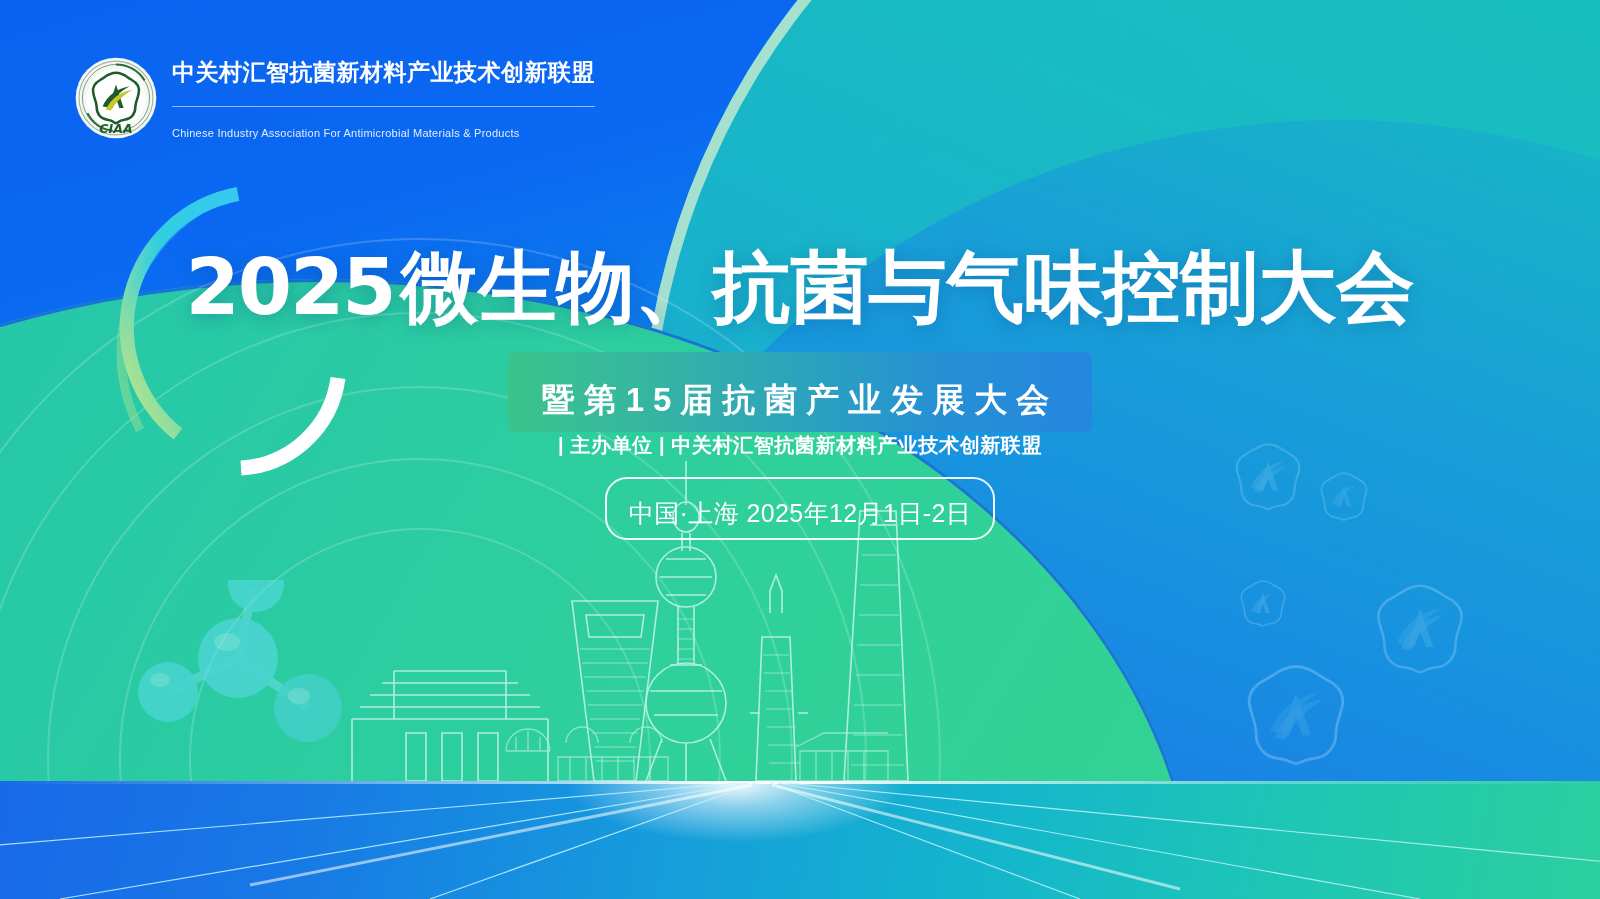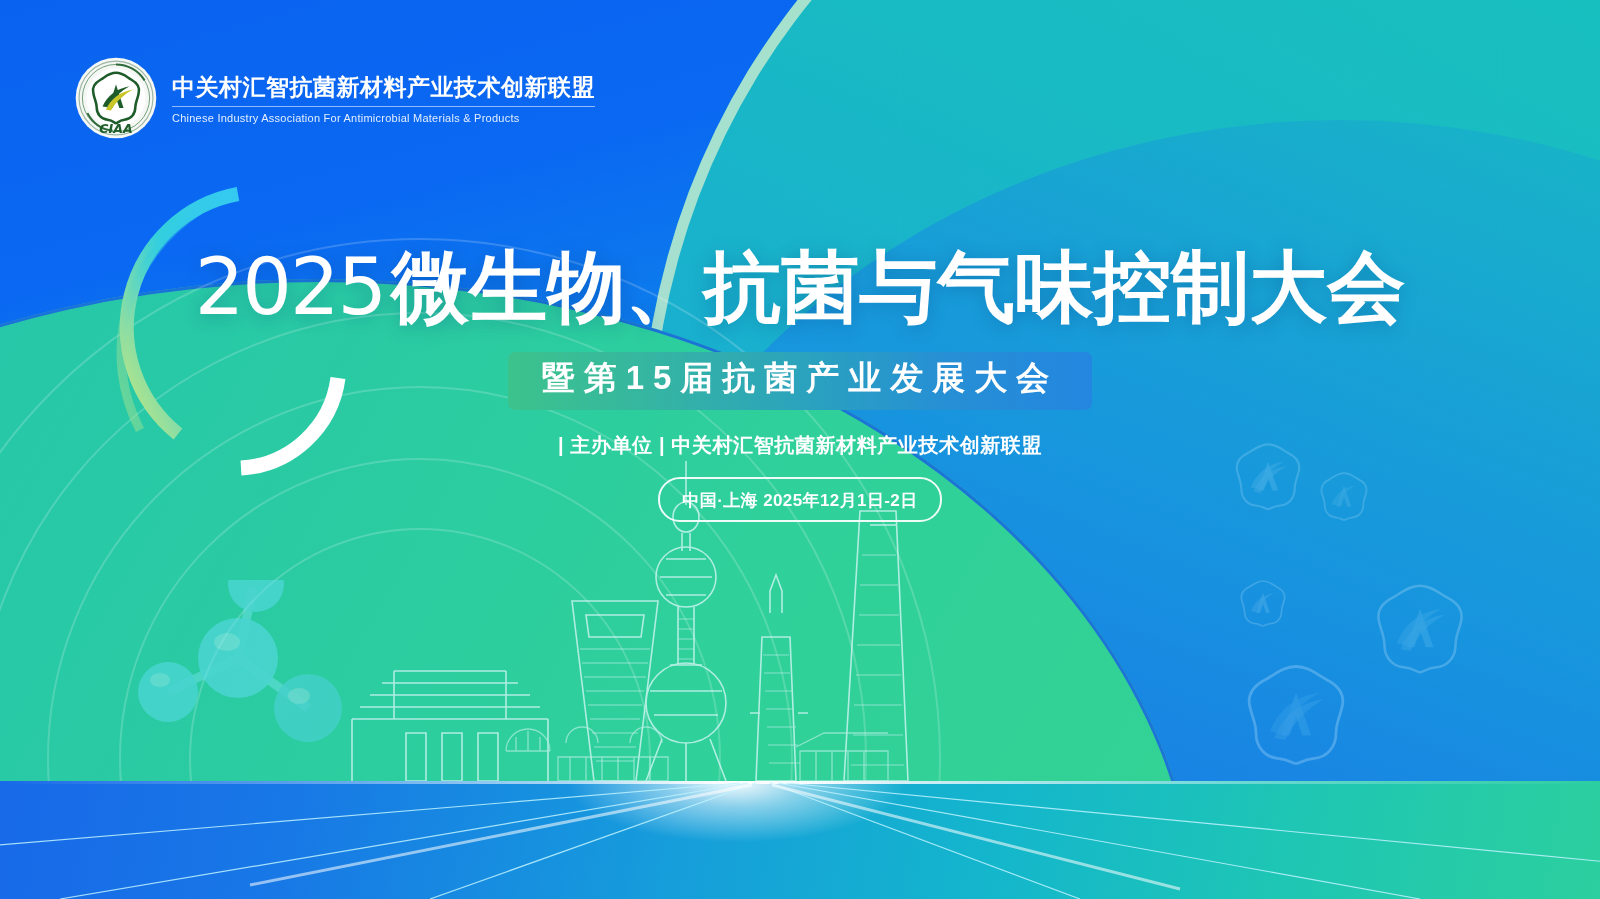--- a/index.html
+++ b/index.html
@@ -131,21 +131,21 @@
   
   .header {
     position: absolute;
     left: 74px;
     top: 56px;
     display: flex;
     align-items: center;
     gap: 14px;
   }
   .logo-mark { width: 84px; height: 84px; flex: 0 0 auto; }
-  .org-text { display: flex; flex-direction: column; gap: 5px; padding-top: 4px; }
+  .org-text { display: flex; flex-direction: column; gap: 20px; padding-top: 4px; }
   .org-cn {
     font-size: 23px;
     font-weight: 700;
     color: #ffffff;
     letter-spacing: .5px;
     line-height: 1.12;
     white-space: nowrap;
   }
   .org-rule { height: 1px; background: rgba(255,255,255,.55); }
   .org-en {
@@ -167,56 +167,55 @@
     font-size: 78px;
     font-weight: 800;
     color: #ffffff;
     letter-spacing: 0px;
     line-height: 1;
     white-space: nowrap;
     text-shadow: 0 3px 18px rgba(4,54,120,.28);
   }
   .main-title .year {
     font-family: "DejaVu Sans", sans-serif;
-    font-weight: 400;
+    font-weight: 700;
     letter-spacing: -2px;
     margin-right: 6px;
   }
 
   .sub-bar {
     display: inline-block;
     margin-top: 26px;
-    padding: 6px 34px 12px;
+    padding: 28px 34px 12px;
     border-radius: 7px;
     background: linear-gradient(90deg, #3cc38c 0%, #36b79f 22%, #2ba3bd 50%, #2690d4 74%, #2486e0 100%);
     font-size: 33px;
     font-weight: 700;
     color: #ffffff;
     letter-spacing: 9px;
     line-height: 1.22;
     white-space: nowrap;
   }
 
   .organizer {
-    margin-top: 22px;
     font-size: 20px;
     font-weight: 700;
     color: #ffffff;
     letter-spacing: .6px;
     white-space: nowrap;
   }
 
   .date-pill {
     display: inline-block;
     margin-top: 18px;
-    padding: 10px 22px 8px;
+    padding: 18px 22px 8px;
     border: 2px solid rgba(255,255,255,.92);
     border-radius: 22px;
-    font-size: 17px;
-    font-weight: 700;
+    font-size: 25px;
+    font-weight: 400;
     color: #ffffff;
     letter-spacing: .4px;
     white-space: nowrap;
   }
 </style>
 </head>
 <body>
 
 <div id="poster">
 

